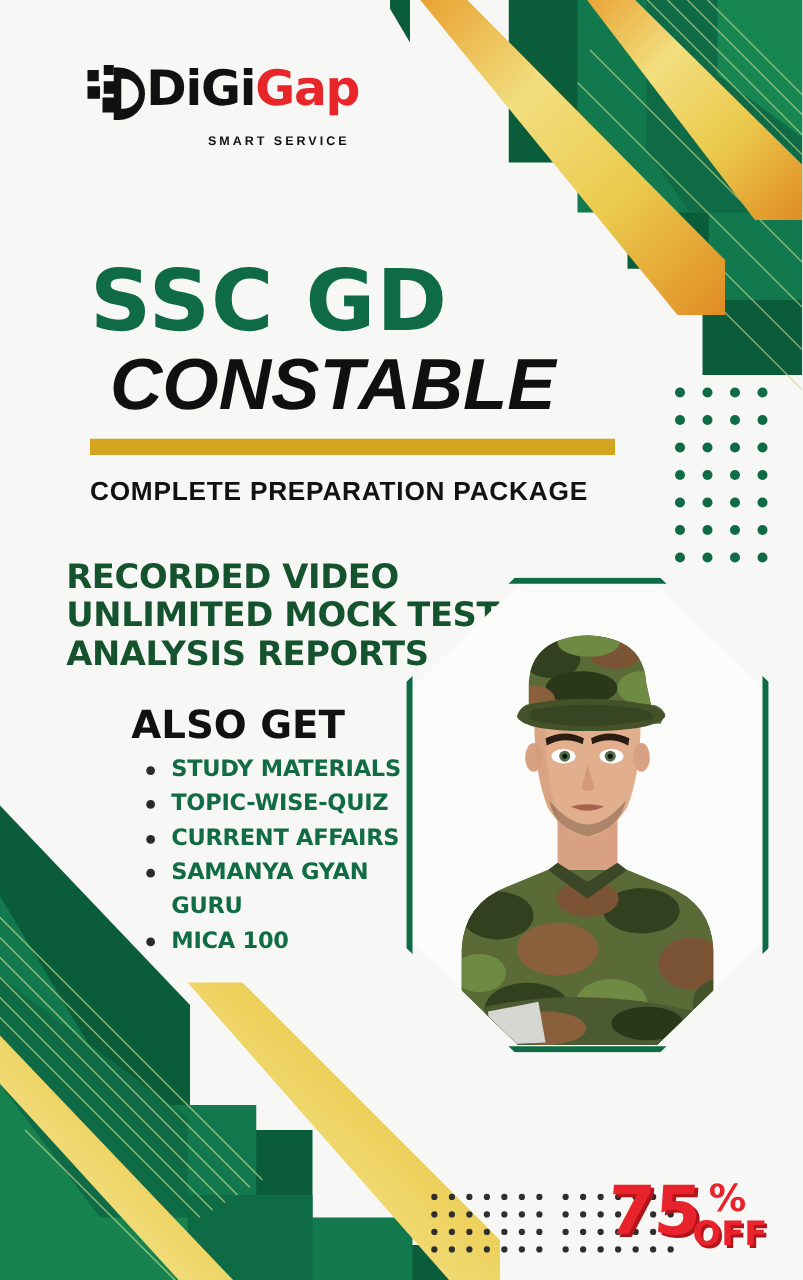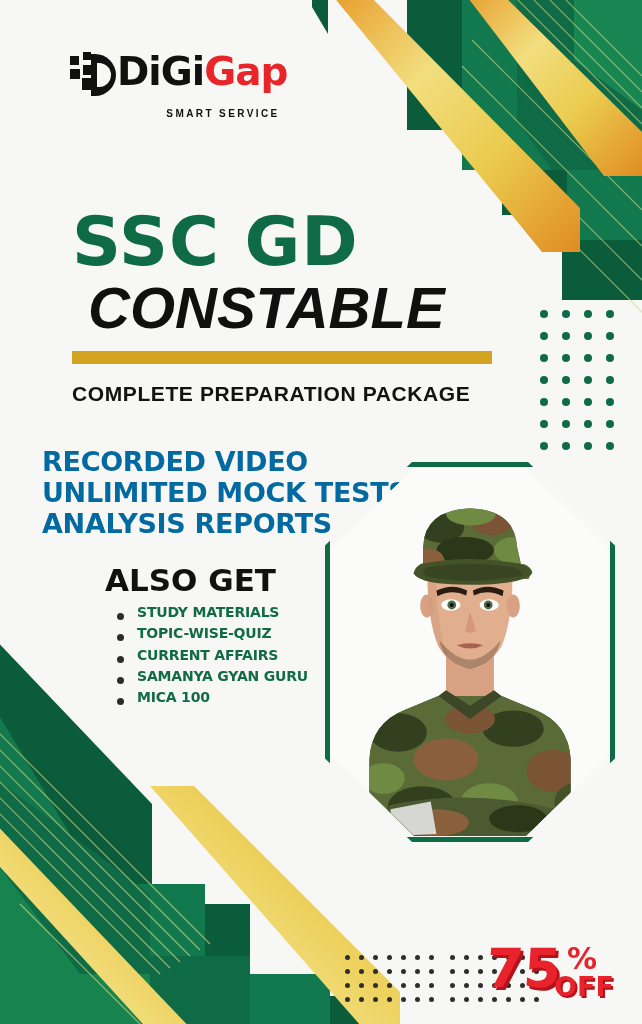--- a/index.html
+++ b/index.html
@@ -53,39 +53,39 @@
   #gold-bar{
     margin-top:14px;width:420px;height:13px;background:#d3a41f;
   }
   #tagline{
     margin-top:18px;font-size:21px;font-weight:bold;color:#121212;
     letter-spacing:0.6px;
   }
 
   
   #features{
-    position:absolute;left:42px;top:446px;width:400px;
+    position:absolute;left:53px;top:446px;width:400px;
     font-family:"DejaVu Sans", sans-serif;
-    font-size:27px;font-weight:bold;color:#0369a1;
+    font-size:27px;font-weight:bold;color:#14532d;
     line-height:1.15;letter-spacing:-0.3px;
   }
   #features div{white-space:nowrap;}
 
   
   #also{position:absolute;left:105px;top:562px;width:260px;}
   #also-title{
     font-family:"DejaVu Sans", sans-serif;
     font-size:31px;font-weight:bold;color:#111;letter-spacing:0px;
     margin-bottom:4px;
   }
   #also-list{list-style:none;margin:0;padding:0 0 0 12px;}
   #also-list li{
     position:relative;padding-left:20px;
     font-family:"DejaVu Sans", sans-serif;
-    font-size:14px;font-weight:bold;color:#116b45;
+    font-size:18px;font-weight:bold;color:#116b45;
     letter-spacing:-0.2px;line-height:1.52;white-space:nowrap;
   }
   #also-list li:before{
     content:"";position:absolute;left:0;top:11px;
     width:7px;height:7px;border-radius:50%;background:#2b2b2b;
   }
 
   
   #soldier-wrap{
     position:absolute;left:325px;top:462px;width:290px;height:380px;

